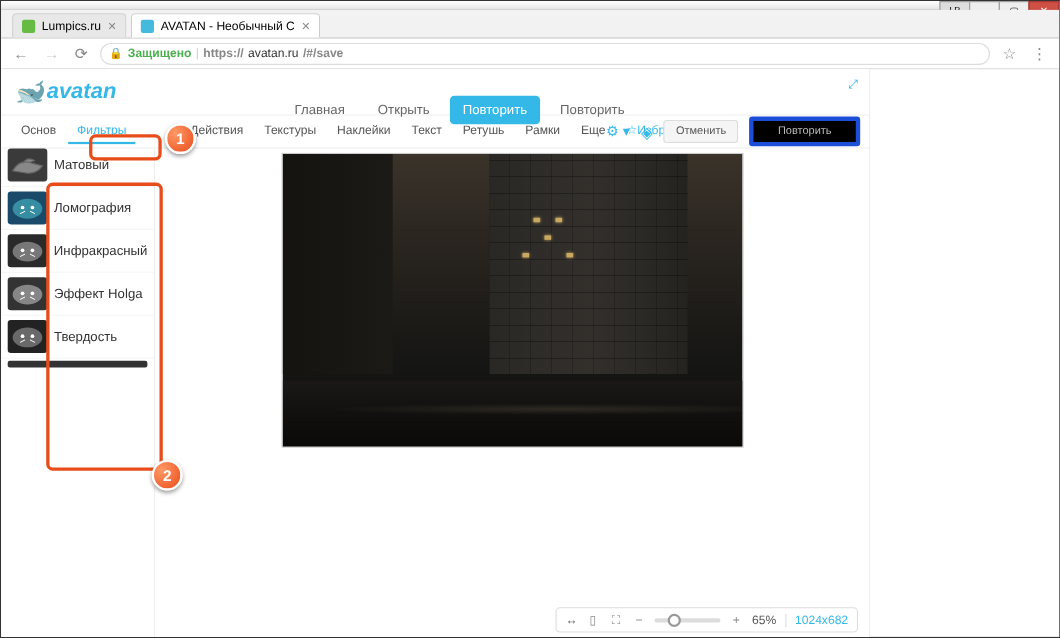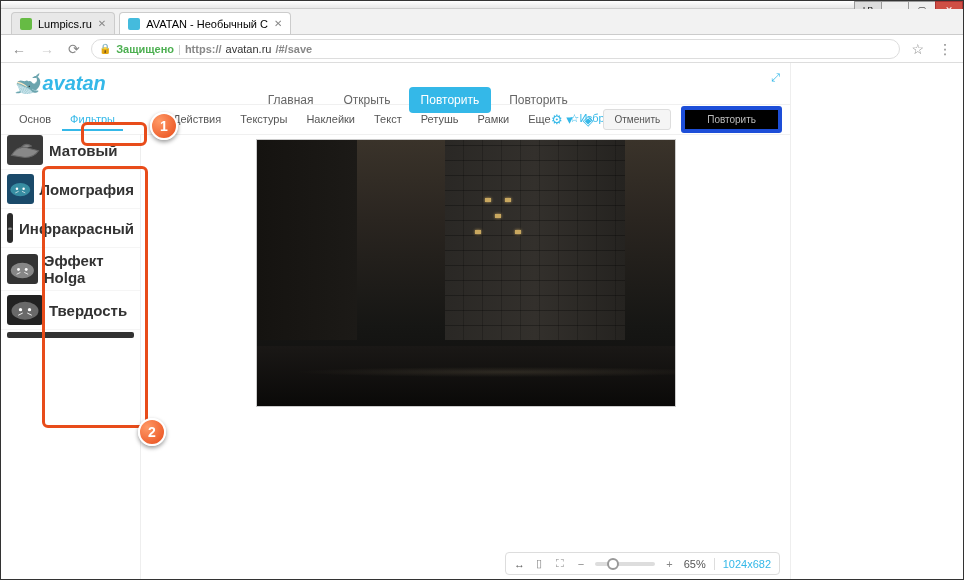--- a/index.html
+++ b/index.html
@@ -35,21 +35,21 @@
 .tool-right { position: absolute; right: 8px; display: flex; align-items: center; gap: 10px; }
 .gear { color: #34b8e8; font-size: 13px; }
 .layers { color: #34b8e8; font-size: 14px; }
 .btn-undo { background: #f5f5f5; border: 1px solid #ddd; padding: 4px 10px; font-size: 10px; color: #555; border-radius: 3px; cursor: pointer; }
 .btn-redo { background: #000000; border: 4px solid #1d4ed8; padding: 4px 22px; font-size: 10px; color: #bbb; border-radius: 3px; }
 .fav { color: #34b8e8; }
 .workspace { flex: 1; display: flex; }
 .sidebar { width: 140px; border-right: 1px solid #eee; position: relative; }
 .filter-item { display: flex; align-items: center; padding: 4px 6px; gap: 6px; border-bottom: 1px solid #f5f5f5; cursor: pointer; }
 .filter-thumb { width: 36px; height: 30px; border-radius: 3px; display: flex; align-items: center; justify-content: center; font-size: 18px; }
-.filter-label { font-size: 15px; font-weight: bold; color: #333; }
+.filter-label { font-size: 12px; font-weight: normal; color: #333; }
 .cat-header { padding: 4px 6px; font-size: 10px; color: #666; border-bottom: 1px solid #ddd; display: flex; justify-content: space-between; align-items: center; }
 .canvas-area { flex: 1; display: flex; flex-direction: column; align-items: center; justify-content: flex-start; padding-top: 4px; position: relative; }
 .canvas { width: 420px; height: 268px; background: linear-gradient(180deg, #3a332a 0%, #2a2520 30%, #161614 70%, #0d0d0c 100%); position: relative; border: 1px solid #ccc; overflow: hidden; }
 .building { position: absolute; right: 50px; top: 0; width: 180px; height: 200px; background: linear-gradient(90deg, #2a2825 0%, #33302c 50%, #252320 100%); }
 .building::before { content: ''; position: absolute; inset: 0; background: repeating-linear-gradient(0deg, transparent 0, transparent 14px, rgba(0,0,0,.3) 14px, rgba(0,0,0,.3) 15px), repeating-linear-gradient(90deg, transparent 0, transparent 18px, rgba(0,0,0,.2) 18px, rgba(0,0,0,.2) 19px); }
 .window-lit { position: absolute; width: 6px; height: 4px; background: #c9a860; box-shadow: 0 0 3px #c9a860; }
 .street { position: absolute; bottom: 0; left: 0; right: 0; height: 60px; background: linear-gradient(180deg, #1a1816 0%, #0a0908 100%); }
 .street::after { content: ''; position: absolute; top: 20px; left: 0; right: 0; height: 12px; background: radial-gradient(ellipse at 60% 50%, rgba(200,180,140,.15) 0%, transparent 60%); }
 .left-bldg { position: absolute; left: 0; top: 0; width: 100px; height: 200px; background: linear-gradient(90deg, #151310 0%, #1c1a17 100%); }
 .zoom-bar { position: absolute; bottom: 8px; right: 10px; background: #fff; border: 1px solid #ddd; border-radius: 4px; padding: 4px 8px; display: flex; align-items: center; gap: 8px; font-size: 11px; color: #555; }

